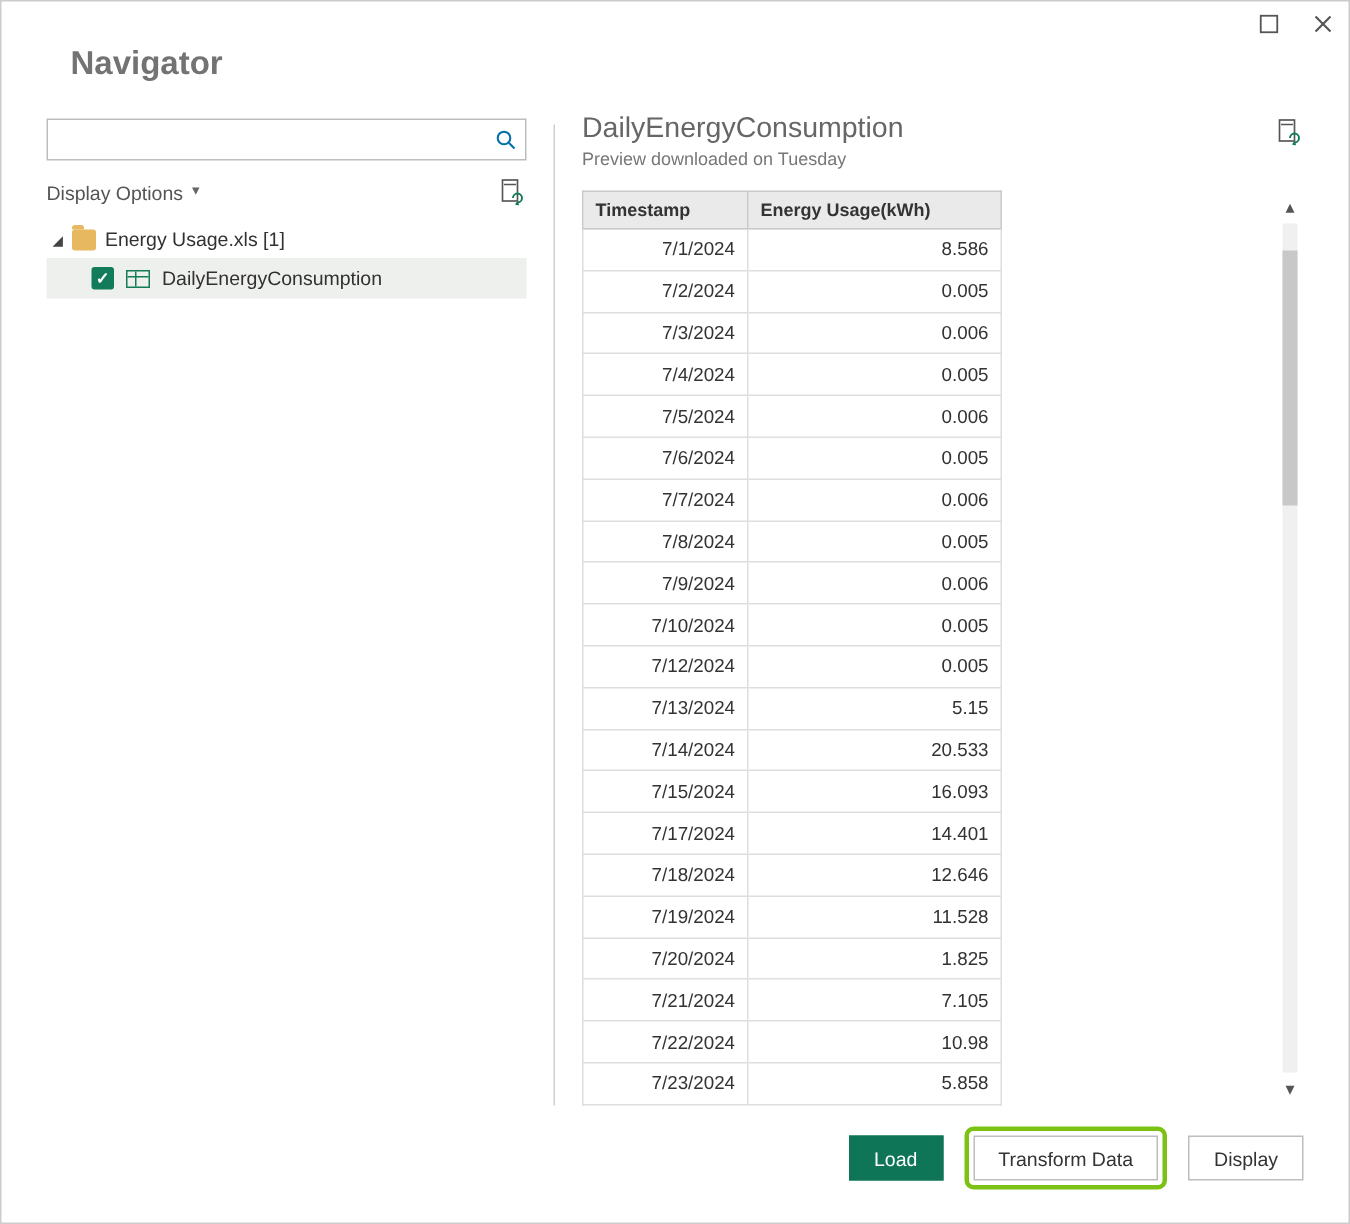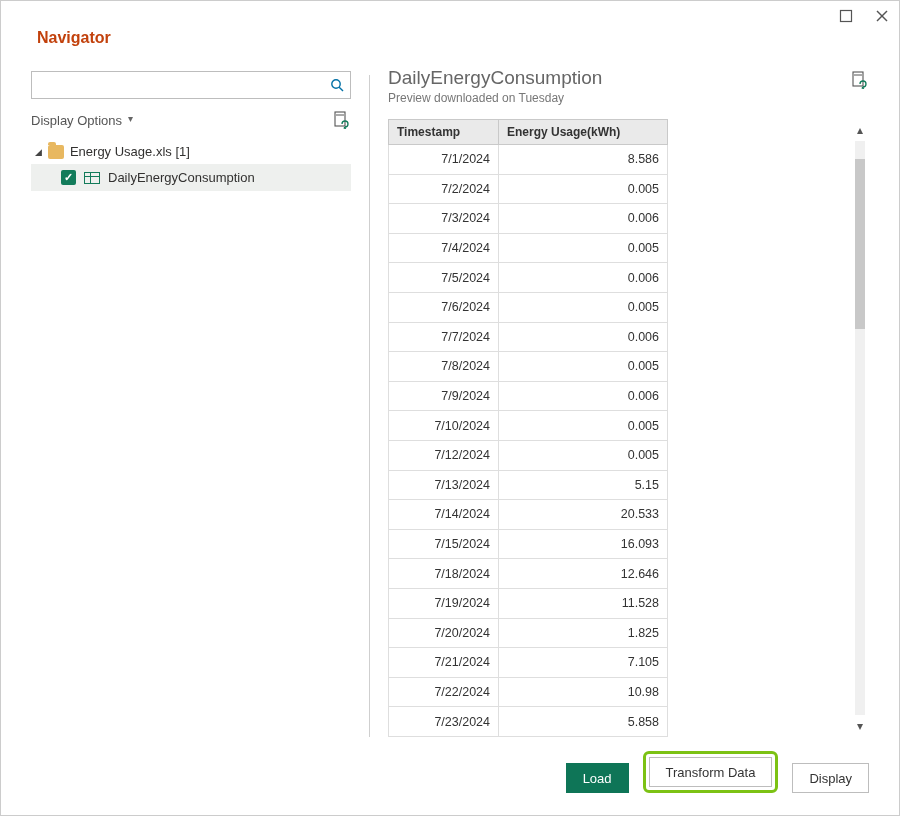--- a/index.html
+++ b/index.html
@@ -6,21 +6,21 @@
   html, body { margin: 0; padding: 0; font-family: "Segoe UI", Arial, sans-serif; font-size: 13px; color: #323130; background:#fff; }
   .dialog {
     width: 900px; height: 816px; border: 1px solid #ccc; position: relative; background:#fff;
     display: flex; flex-direction: column;
   }
   .titlebar {
     position: absolute; top: 6px; right: 8px; display: flex; gap: 18px;
   }
   .titlebar .icon { width:18px; height:18px; display:flex; align-items:center; justify-content:center; color:#555; cursor:pointer;}
   .dialog-title {
-    font-size: 16px; font-weight: 600; color:#c2410c; padding: 28px 30px 10px 36px;
+    font-size: 22px; font-weight: 600; color:#737373; padding: 28px 30px 10px 46px;
   }
   .body {
     flex: 1; display:flex; padding: 0 30px 0 30px; min-height:0;
   }
   .left-pane {
     width: 320px; display:flex; flex-direction: column; padding-top:14px;
   }
   .search-box {
     height: 28px; border:1px solid #bdbdbd; position:relative; background:#fff;
   }
@@ -73,21 +73,21 @@
     border:1px solid #dedede; padding:4px 8px; text-align:right; color:#333;
   }
   .data-table td:first-child { width:110px; }
   .scrollbar-v {
     width:18px; margin-left:auto; display:flex; flex-direction:column; align-items:center; justify-content:space-between; padding:4px 0;
   }
   .scroll-arrow { font-size:12px; color:#555; cursor:pointer; user-select:none;}
   .scroll-track { flex:1; width:10px; background:#f0f0f0; margin:4px 0; position:relative;}
   .scroll-thumb { position:absolute; top:18px; left:0; right:0; height:170px; background:#c8c8c8;}
   .footer {
-    padding: 14px 30px 22px 30px; display:flex; justify-content:flex-end; gap:14px; align-items:flex-end;
+    padding: 14px 30px 22px 30px; display:flex; justify-content:flex-end; gap:14px; align-items:center;
   }
   .btn { height:30px; padding:0 16px; font-size:13px; cursor:pointer; display:inline-flex; align-items:center; justify-content:center;}
   .btn-primary { background:#0e7557; color:#fff; border:1px solid #0e7557;}
   .btn-secondary { background:#fff; color:#333; border:1px solid #bdbdbd;}
   .highlight-wrap {
     border:3px solid #7cc214; border-radius:6px; padding:3px; display:inline-flex;
   }
   svg { display:block; }
 </style>
 </head>
@@ -230,20 +230,24 @@
               </tr>
               <tr>
                 <td>7/14/2024</td>
                 <td>20.533</td>
               </tr>
               <tr>
                 <td>7/15/2024</td>
                 <td>16.093</td>
               </tr>
               <tr>
+                <td>7/17/2024</td>
+                <td>14.401</td>
+              </tr>
+              <tr>
                 <td>7/18/2024</td>
                 <td>12.646</td>
               </tr>
               <tr>
                 <td>7/19/2024</td>
                 <td>11.528</td>
               </tr>
               <tr>
                 <td>7/20/2024</td>
                 <td>1.825</td>

